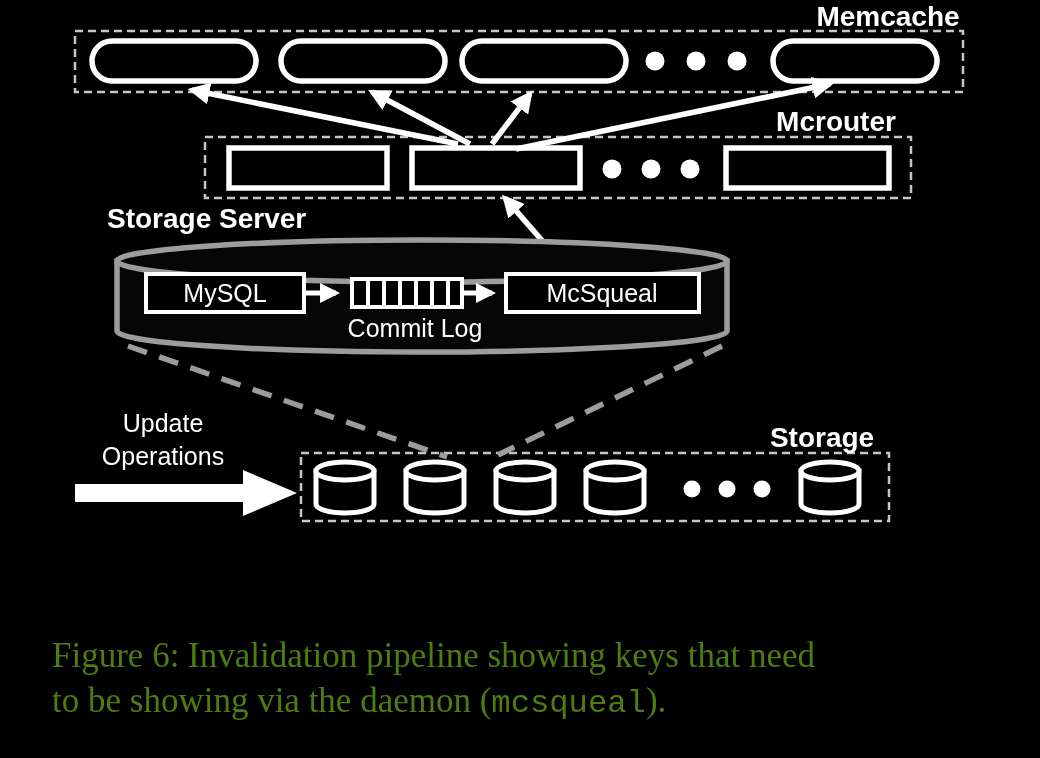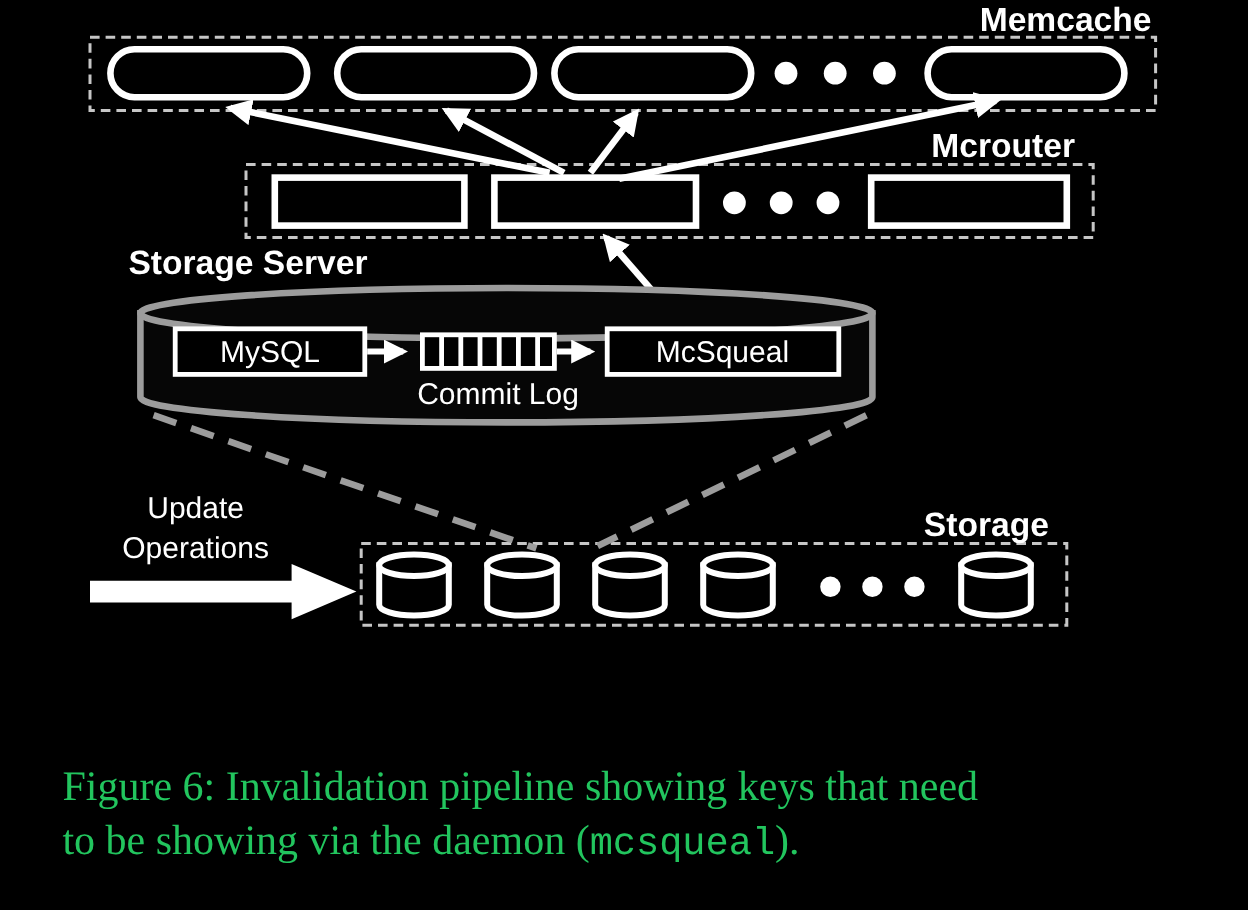--- a/index.html
+++ b/index.html
@@ -13,21 +13,21 @@
   .dot{fill:#fff;}
   .arrow{stroke:#fff;stroke-width:5.5;fill:none;marker-end:url(#ah);}
   .arrow.thin{stroke-width:5;}
   .cyl{fill:#060606;stroke:#9c9c9c;stroke-width:5.5;}
   .inner-box{fill:#000;stroke:#fff;stroke-width:4;}
   .queue rect{fill:#000;stroke:#fff;stroke-width:4;}
   .queue line{stroke:#fff;stroke-width:4;}
   .funnel{stroke:#9c9c9c;stroke-width:5.5;stroke-dasharray:20 13;fill:none;}
   .solid{fill:#fff;}
   .dbicon path,.dbicon ellipse{fill:#000;stroke:#fff;stroke-width:5;}
-  .caption{position:absolute;left:52px;top:634px;width:960px;color:#22c55e;font-family:"Liberation Serif",serif;font-size:35px;line-height:1.28;}
+  .caption{position:absolute;left:52px;top:634px;width:960px;color:#4d7c0f;font-family:"Liberation Serif",serif;font-size:35px;line-height:1.28;}
   .caption .code{font-family:"Liberation Mono","DejaVu Sans Mono",monospace;font-size:0.92em;}
 </style>
 </head>
 <body>
 
 <div class="screen">
   <svg width="1040" height="758" viewBox="0 0 1040 758">
     <defs>
       <marker id="ah" viewBox="0 0 10 10" refX="8" refY="5" markerWidth="4" markerHeight="4" orient="auto">
         <path d="M 0 0 L 10 5 L 0 10 z" fill="#ffffff"></path>

